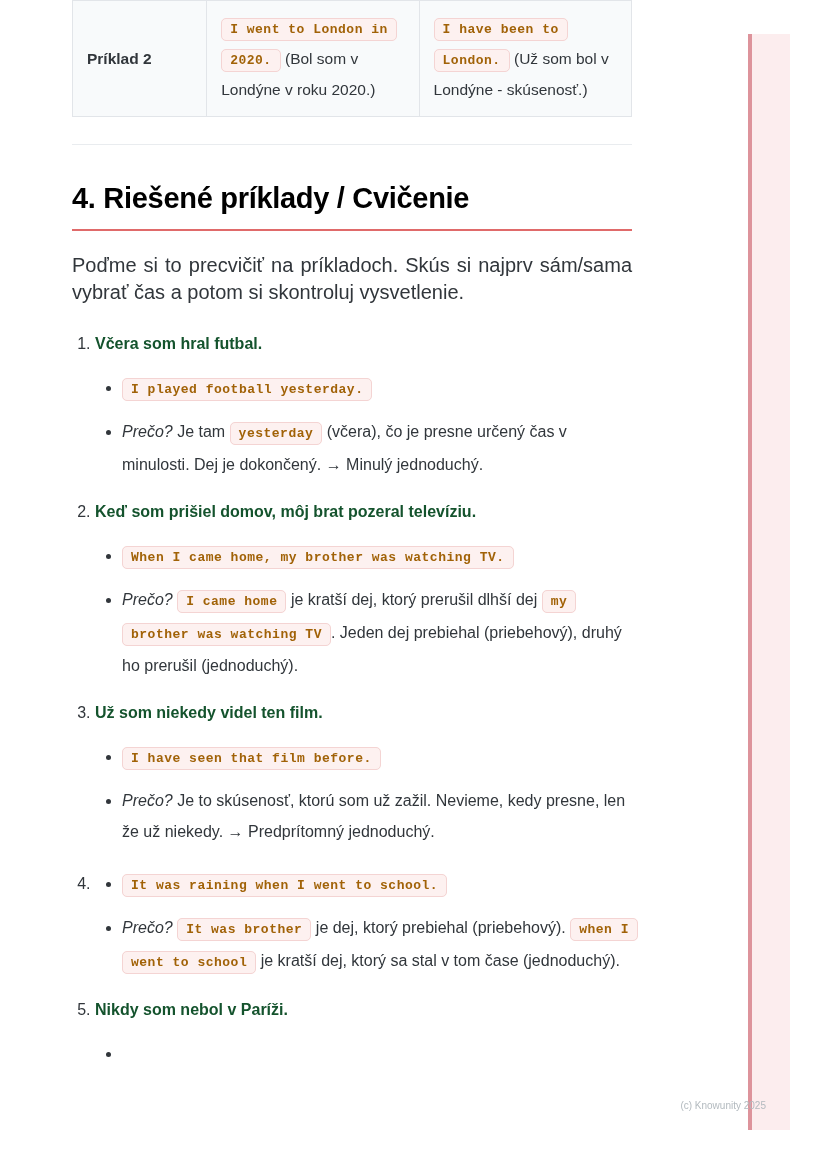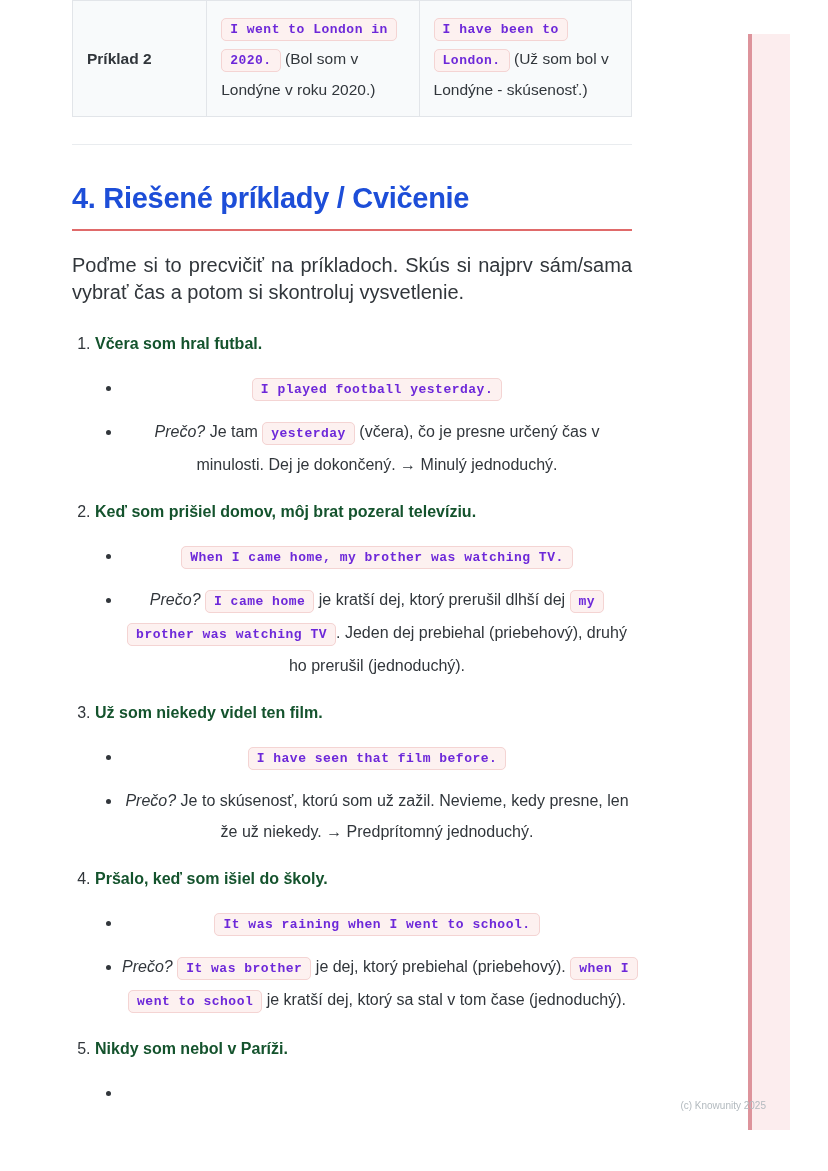--- a/index.html
+++ b/index.html
@@ -14,40 +14,40 @@
   table.cmp td{border:1px solid #e2e5e9;vertical-align:top;padding:12px 14px;
     font-size:15.5px;line-height:29px;color:#31363b;}
   table.cmp tr.cut td{border-top:none;height:50px;padding-top:26px;}
   table.cmp tr.ex2 td{background:#f8fafb;height:80px;}
   td.lbl{font-weight:bold;vertical-align:middle !important;color:#24292e;}
   col.c1{width:24%;} col.c2{width:38%;} col.c3{width:38%;}
 
   
   .code{
     font-family:"Liberation Mono","DejaVu Sans Mono",monospace;
-    font-size:13px;font-weight:bold;color:#6d28d9;background:#fdf1f0;
+    font-size:13px;font-weight:bold;color:#a16207;background:#fdf1f0;
     border:1px solid #f4d4d3;border-radius:5px;padding:3px 8px;
     -webkit-box-decoration-break:clone;box-decoration-break:clone;
     letter-spacing:0.5px;white-space:normal;
   }
 
   
   .divider{height:1px;background:#e9ecef;margin-top:27px;}
   h2.sec{
-    margin:37px 0 0 0;font-size:29px;font-weight:bold;color:#1d4ed8;
+    margin:37px 0 0 0;font-size:29px;font-weight:bold;color:#000000;
     letter-spacing:-0.3px;padding-bottom:14px;border-bottom:2px solid #e06a6a;
   }
   p.intro{margin:21px 0 0 0;font-size:20px;line-height:27px;text-align:justify;color:#31363b;}
 
   
   ol.ex{margin:27px 0 0 0;padding-left:23px;font-size:16px;color:#31363b;}
   ol.ex > li{margin-bottom:21px;line-height:22px;}
   ol.ex > li::marker{color:#31363b;}
   .sentence{font-weight:bold;color:#14532d;}
-  ul.sub{margin:17px 0 0 0;padding-left:27px;list-style:disc;text-align:center;}
+  ul.sub{margin:17px 0 0 0;padding-left:27px;list-style:disc;}
   ul.sub > li{margin-bottom:11px;line-height:31px;}
   .why-label{font-style:italic;}
 
   
   .side-strip{position:absolute;left:748px;top:34px;width:38px;height:1096px;
     background:#fcedee;border-left:4px solid #dd939b;}
   .copyright{position:absolute;top:1100px;right:62px;font-size:10px;color:#b3babf;z-index:2;}
 </style>
 </head>
 <body>
@@ -95,21 +95,20 @@
 
     <li>
       <span class="sentence">Už som niekedy videl ten film.</span>
       <ul class="sub">
         <li><span class="code">I have seen that film before.</span></li>
         <li><span class="why-label">Prečo?</span><span> Je to skúsenosť, ktorú som už zažil. Nevieme, kedy presne, len že už niekedy. → Predprítomný jednoduchý.</span></li>
       </ul>
     </li>
 
     <li>
-      <span class="sentence">Pršalo, keď som išiel do školy.</span>
       <ul class="sub">
         <li><span class="code">It was raining when I went to school.</span></li>
         <li><span class="why-label">Prečo?</span><span> </span><span class="code">It was brother</span><span> je dej, ktorý prebiehal (priebehový). </span><span class="code">when I went to school</span><span> je kratší dej, ktorý sa stal v tom čase (jednoduchý).</span></li>
       </ul>
     </li>
 
     <li>
       <span class="sentence">Nikdy som nebol v Paríži.</span>
       <ul class="sub">
         <li></li>

